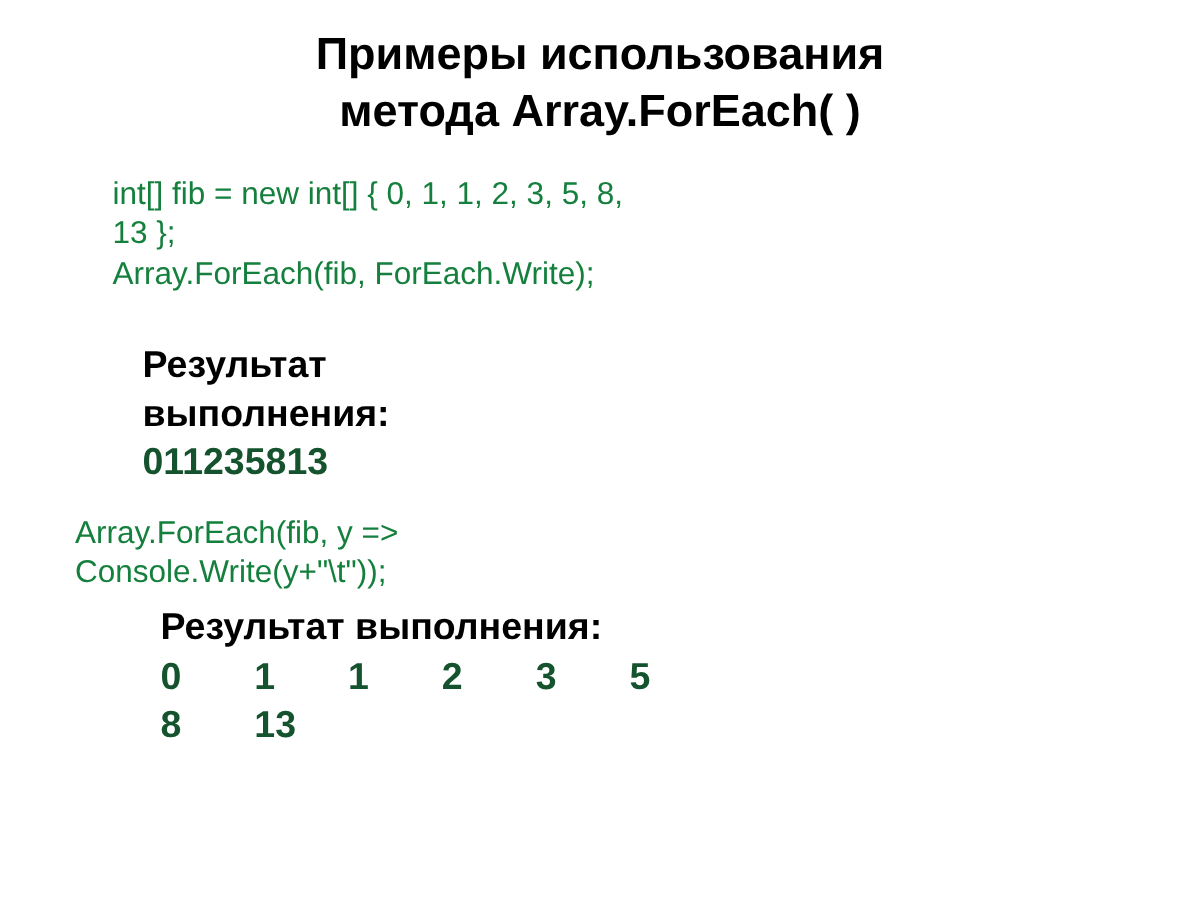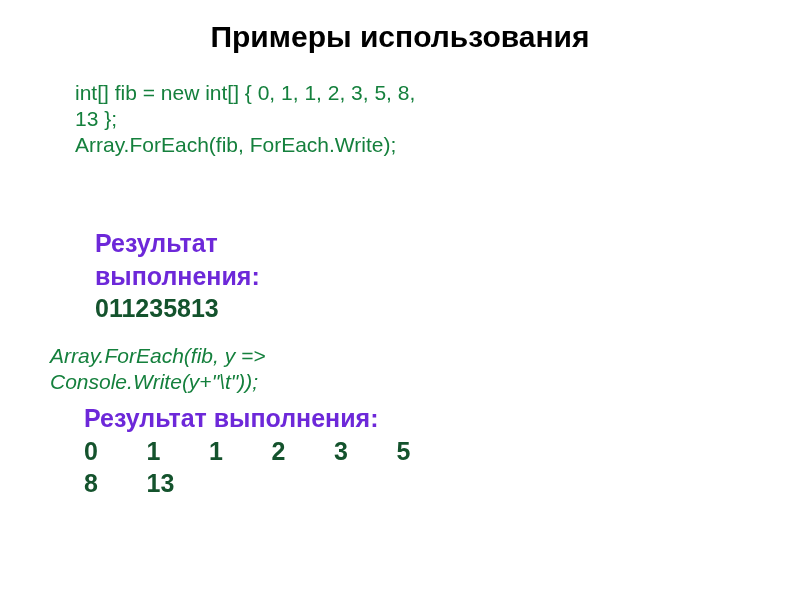--- a/index.html
+++ b/index.html
@@ -34,50 +34,50 @@
       line-height: 1.25;
       margin-bottom: 4px;
     }
     .result-block {
       position: absolute;
       font-weight: bold;
       font-size: 25px;
       line-height: 1.3;
     }
     .result-label {
-      color: #6d28d9;
+      color: #000000;
     }
     .result-output {
       color: #14532d;
     }
     .result1 {
       left: 95px;
       top: 227px;
     }
     .code2 {
       position: absolute;
       left: 50px;
       top: 343px;
-      font-style: italic;
     }
     .result2 {
-      left: 84px;
+      left: 107px;
       top: 402px;
     }
     .tab-output {
       white-space: pre;
       font-family: Verdana, Geneva, sans-serif;
     }
   </style>
 </head>
 <body>
 
 <div class="slide">
   <div class="title">
     <span>Примеры использования</span><br>
+    <span>метода Array.ForEach( )</span>
   </div>
 
   <div class="code-block">
     <div>int[] fib = new int[] { 0, 1, 1, 2, 3, 5, 8,</div>
     <div>13 };</div>
     <div>Array.ForEach(fib, ForEach.Write);</div>
   </div>
 
   <div class="result-block result1">
     <div class="result-label">

